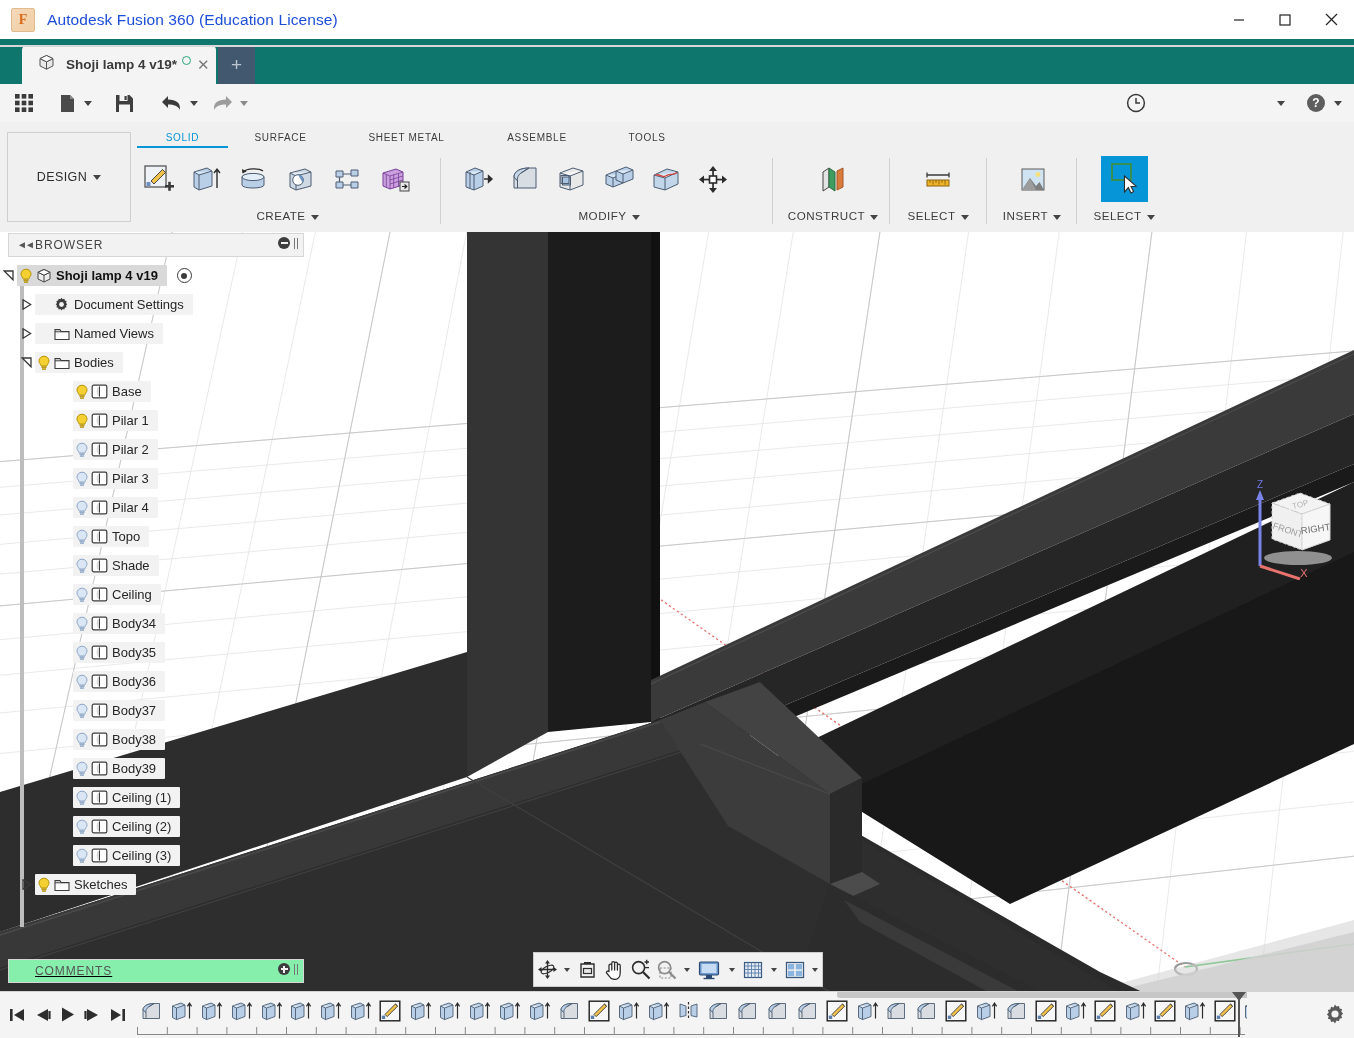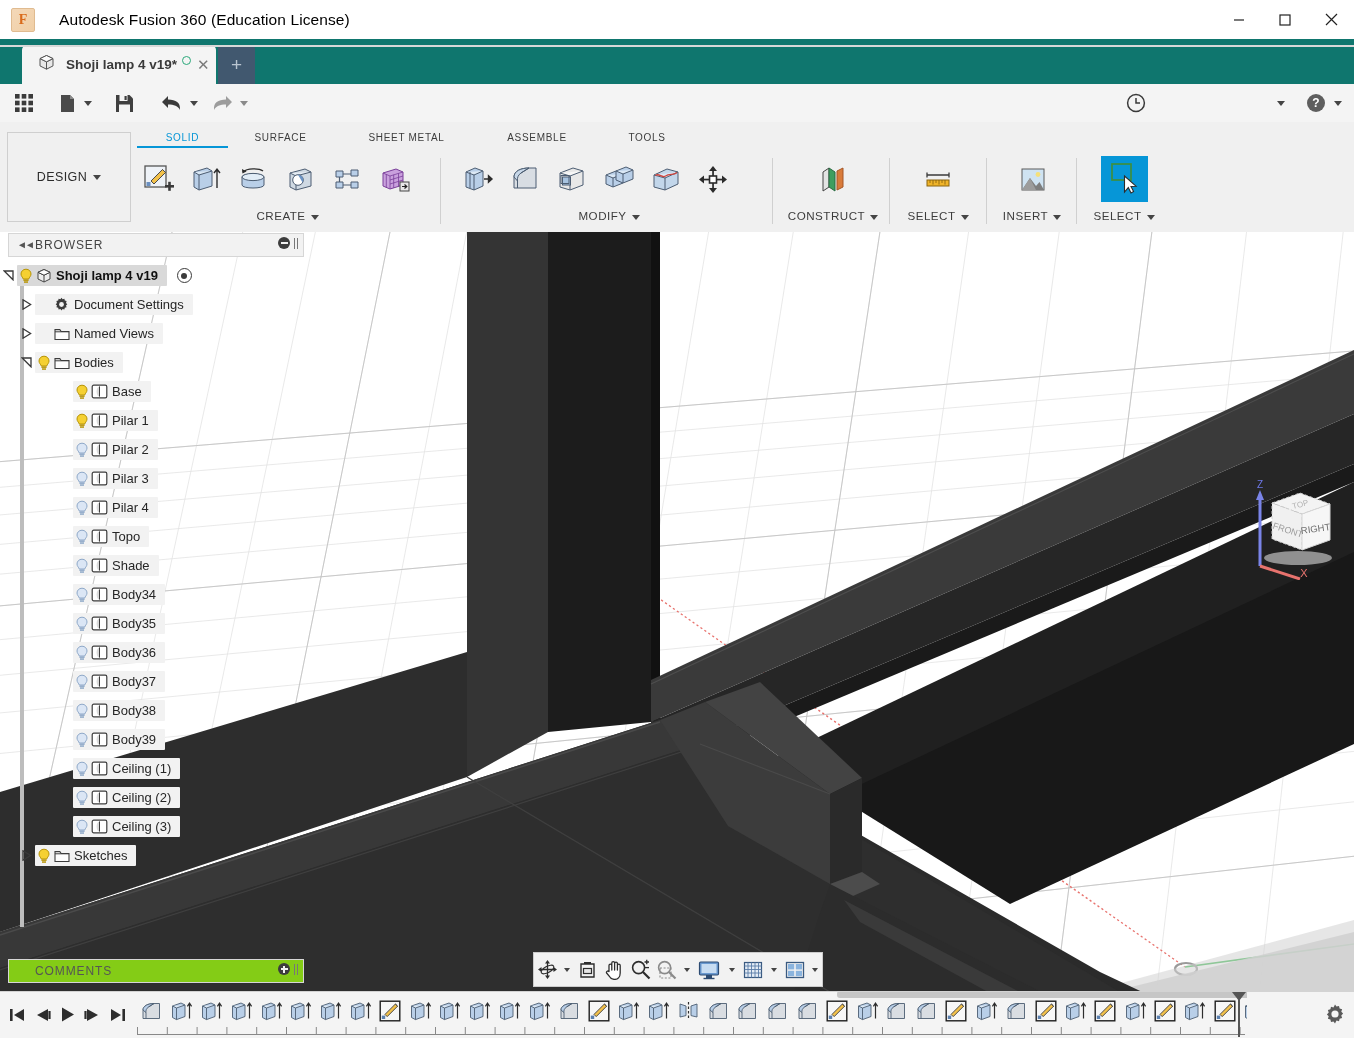--- a/index.html
+++ b/index.html
@@ -12,21 +12,21 @@
   #app{position:relative;width:1354px;height:1038px;}
 
   
   .titlebar{position:absolute;left:0;top:0;width:1354px;height:39px;background:#ffffff;
             border-bottom:1px solid #e3e3e3;display:flex;align-items:center;}
   .tb-logo{width:22px;height:22px;margin-left:11px;border-radius:2px;
            background:linear-gradient(135deg,#f4d8b8 0%,#f0cfa6 100%);
            display:flex;align-items:center;justify-content:center;
            font-size:14px;font-weight:bold;color:#d96b1c;font-family:"Liberation Serif",serif;
            border:1px solid #e0bb90;}
-  .tb-title{margin-left:24px;font-size:15.5px;color:#000000;letter-spacing:.1px;}
+  .tb-title{margin-left:12px;font-size:15.5px;color:#1d4ed8;letter-spacing:.1px;}
   .winbtns{position:absolute;right:0;top:0;height:39px;display:flex;}
   .winbtn{width:46px;height:39px;display:flex;align-items:center;justify-content:center;}
   .winbtn svg{display:block;}
 
   
   .tabbar{position:absolute;left:0;top:39px;width:1354px;height:46px;background:#0f766e;}
   .tab{position:absolute;left:22px;top:6px;width:194px;height:39px;background:#f4f4f4;
        border-radius:5px 5px 0 0;display:flex;align-items:center;}
   .tab-cube{margin-left:16px;display:block;}
   .tab-label{margin-left:11px;font-size:13.5px;font-weight:bold;color:#3a3a3a;white-space:nowrap;}
@@ -85,22 +85,22 @@
   .trow.root .pill{background:#d9d9d9;}
   .tw{display:flex;align-items:center;justify-content:center;width:17px;height:21px;}
   .bulb{width:17px;height:21px;display:flex;align-items:center;justify-content:center;}
   .bicon{width:19px;height:21px;display:flex;align-items:center;justify-content:center;}
   .tlabel{font-size:13px;color:#262626;white-space:nowrap;margin-left:3px;}
   .trow.root .tlabel{font-weight:bold;color:#111;}
   .radio{width:15px;height:15px;border-radius:50%;border:1.6px solid #3b3b3b;box-sizing:border-box;
          display:flex;align-items:center;justify-content:center;margin-left:10px;}
   .radio i{width:6px;height:6px;border-radius:50%;background:#3b3b3b;display:block;}
 
-  .comments{position:absolute;left:8px;top:959px;width:294px;height:22px;background:#84cc16;
-            border:1px solid #d6d6d6;display:flex;align-items:center;}
+  .comments{position:absolute;left:8px;top:959px;width:294px;height:22px;background:#86efac;
+            border:1px solid #d6d6d6;display:flex;align-items:center;text-decoration:underline;}
   .comments .ttl{margin-left:26px;font-size:12px;color:#555;letter-spacing:.9px;}
 
   
   .viewport{position:absolute;left:0;top:232px;width:1354px;height:759px;overflow:hidden;background:#fff;}
   .vp-svg{position:absolute;left:0;top:0;}
 
   
   .navbar{position:absolute;left:533px;top:952px;width:288px;height:33px;background:#f2f2f2;
           border:1px solid #cccccc;display:flex;align-items:center;z-index:6;}
   .navitem{display:flex;align-items:center;justify-content:center;height:31px;}
@@ -820,20 +820,40 @@
               </svg>
             </span>
             <span class="bicon">
               <svg width="17" height="15" viewBox="0 0 17 15">
                 <rect x="1.2" y="1.2" width="14.6" height="12.6" rx="1.6" fill="#ffffff" stroke="#3c3c3c" stroke-width="1.2"></rect>
                 <path d="M8.5 2.4 C6.8 2.4 5.6 4.5 5.6 7.5 C5.6 10.5 6.8 12.6 8.5 12.6 L8.5 2.4 Z" fill="#dbdbdb"></path>
                 <path d="M8.5 2.4 L8.5 12.6" stroke="#3c3c3c" stroke-width="1"></path>
               </svg>
             </span>
             <span class="tlabel">Shade</span>
+          </span>
+        </div>
+        <div class="trow" style="padding-left:56px">
+          <span class="tw"></span>
+          <span class="pill">
+            <span class="bulb">
+              <svg width="14" height="16" viewBox="0 0 14 16">
+                <path d="M7 1.2 C10 1.2 12 3.4 12 6 C12 8.2 10.2 9.4 9.7 11 H4.3 C3.8 9.4 2 8.2 2 6 C2 3.4 4 1.2 7 1.2 Z" fill="#dbe6f5" stroke="#8ea8c8" stroke-width="1"></path>
+                <rect x="4.4" y="11.4" width="5.2" height="1.5" fill="#8ea8c8"></rect>
+                <rect x="5" y="13.3" width="4" height="1.5" fill="#8ea8c8"></rect>
+              </svg>
+            </span>
+            <span class="bicon">
+              <svg width="17" height="15" viewBox="0 0 17 15">
+                <rect x="1.2" y="1.2" width="14.6" height="12.6" rx="1.6" fill="#ffffff" stroke="#3c3c3c" stroke-width="1.2"></rect>
+                <path d="M8.5 2.4 C6.8 2.4 5.6 4.5 5.6 7.5 C5.6 10.5 6.8 12.6 8.5 12.6 L8.5 2.4 Z" fill="#dbdbdb"></path>
+                <path d="M8.5 2.4 L8.5 12.6" stroke="#3c3c3c" stroke-width="1"></path>
+              </svg>
+            </span>
+            <span class="tlabel">Ceiling</span>
           </span>
         </div>
         <div class="trow" style="padding-left:56px">
           <span class="tw"></span>
           <span class="pill">
             <span class="bulb">
               <svg width="14" height="16" viewBox="0 0 14 16">
                 <path d="M7 1.2 C10 1.2 12 3.4 12 6 C12 8.2 10.2 9.4 9.7 11 H4.3 C3.8 9.4 2 8.2 2 6 C2 3.4 4 1.2 7 1.2 Z" fill="#dbe6f5" stroke="#8ea8c8" stroke-width="1"></path>
                 <rect x="4.4" y="11.4" width="5.2" height="1.5" fill="#8ea8c8"></rect>
                 <rect x="5" y="13.3" width="4" height="1.5" fill="#8ea8c8"></rect>

